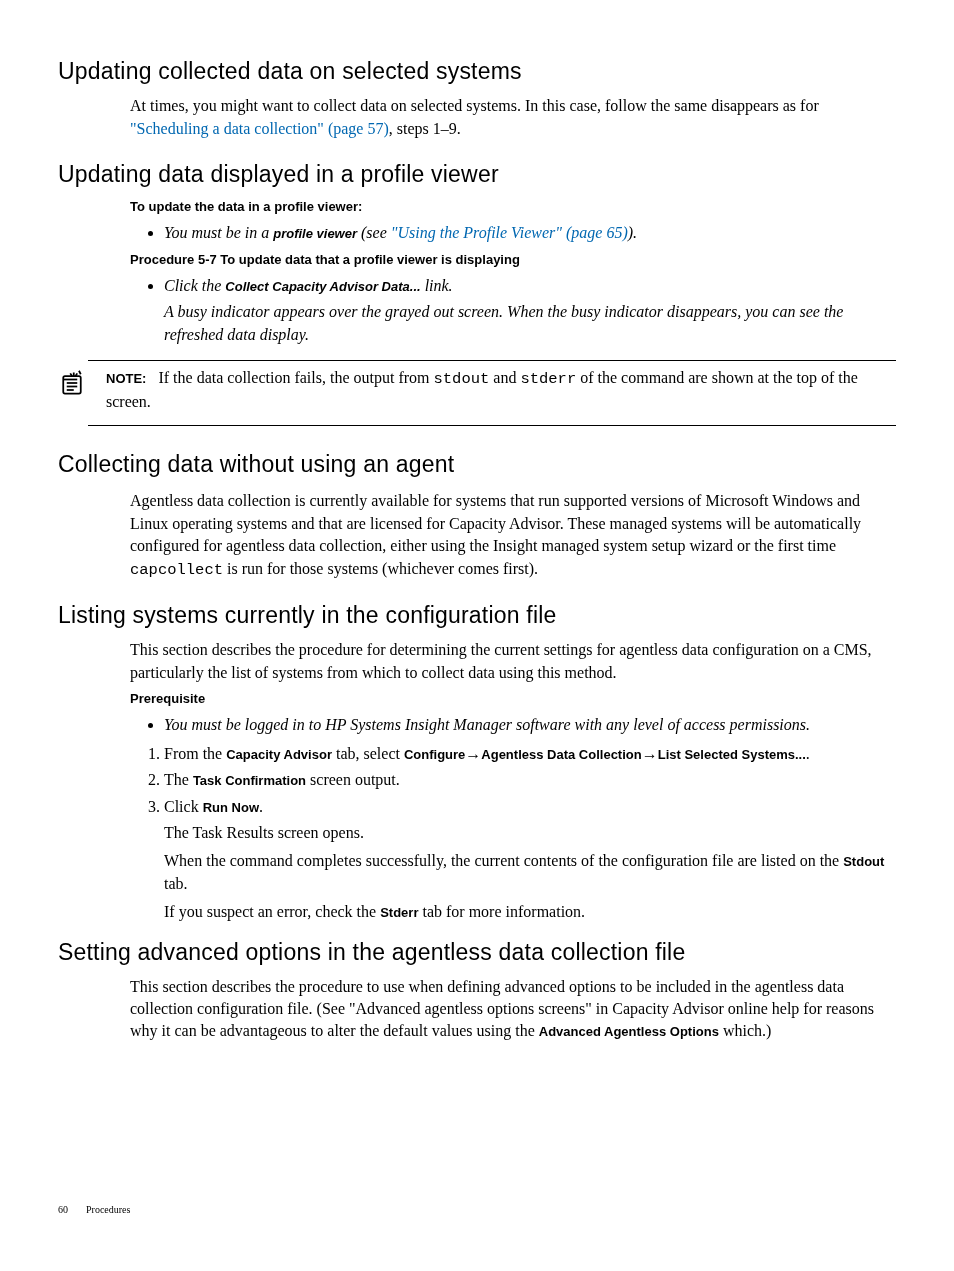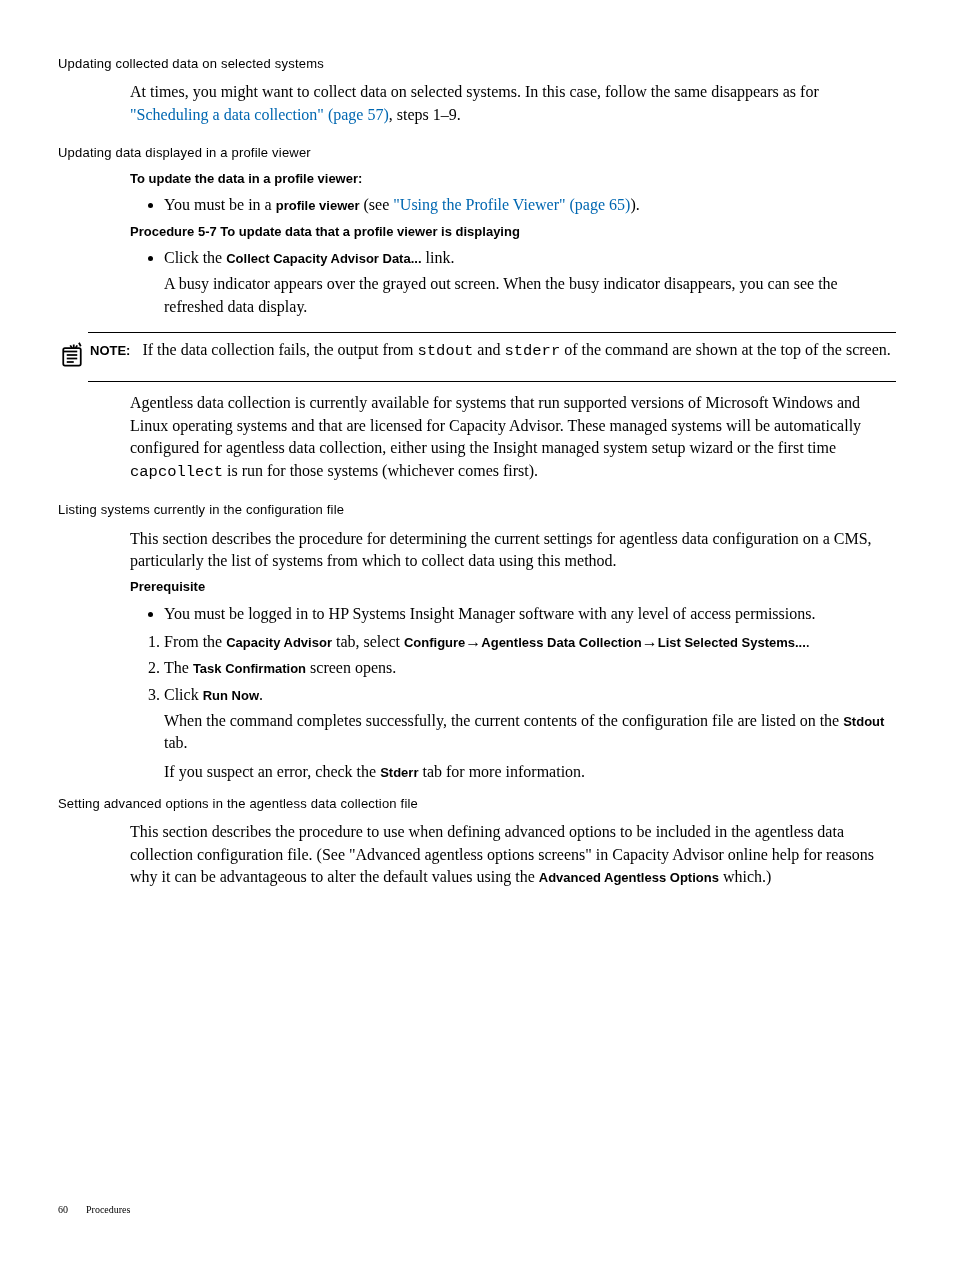--- a/index.html
+++ b/index.html
@@ -14,21 +14,21 @@
     width: 954px;
     min-height: 1271px;
     position: relative;
   }
   .page {
     padding: 55px 58px 0 58px;
   }
   .h3 {
     font-family: Arial, Helvetica, sans-serif;
     font-weight: 300;
-    font-size: 13px;
+    font-size: 23px;
     margin: 0 0 8px 0;
     font-stretch: condensed;
     letter-spacing: 0.2px;
   }
   .h2 {
     font-family: Arial, Helvetica, sans-serif;
     font-weight: 300;
     font-size: 23px;
     margin: 22px 0 10px 0;
     letter-spacing: 0.2px;
@@ -47,20 +47,21 @@
     font-size: 13px;
   }
   ul.bullets {
     list-style: disc;
     margin: 4px 0 6px 0;
     padding-left: 34px;
   }
   ul.bullets li {
     margin-bottom: 4px;
     padding-left: 0;
+    font-style: italic;
   }
   ol.steps {
     margin: 4px 0 12px 0;
     padding-left: 34px;
   }
   ol.steps li {
     margin-bottom: 4px;
     padding-left: 0;
   }
   .note-block {
@@ -68,21 +69,21 @@
   }
   .note-sep {
     border: none;
     border-top: 1px solid #000;
     margin: 0 0 6px 0;
     margin-left: 30px;
   }
   .note-row {
     display: flex;
     align-items: flex-start;
-    gap: 4px;
+    gap: 20px;
   }
   .note-icon {
     width: 28px;
     flex: 0 0 28px;
     margin-top: 2px;
   }
   .note-body {
     flex: 1;
   }
   .mono {
@@ -147,42 +148,44 @@
       </div>
       <div class="note-body">
         <p>
           <span class="sans-bold">NOTE:</span>&nbsp;&nbsp;&nbsp;<span>If the data collection fails, the output from </span><span class="mono">stdout</span><span> and </span><span class="mono">stderr</span><span> of the command are shown at the top of the screen.</span>
         </p>
       </div>
     </div>
     <hr class="note-sep" style="margin-top:6px;">
   </div>
 
+  <div class="h2">Collecting data without using an agent</div>
   <div class="indent">
     <p>
       <span>Agentless data collection is currently available for systems that run supported versions of Microsoft Windows and Linux operating systems and that are licensed for Capacity Advisor. These managed systems will be automatically configured for agentless data collection, either using the Insight managed system setup wizard or the first time </span><span class="mono">capcollect</span><span> is run for those systems (whichever comes first).</span>
     </p>
   </div>
 
   <div class="h3" style="margin-top:18px;">Listing systems currently in the configuration file</div>
   <div class="indent">
     <p>This section describes the procedure for determining the current settings for agentless data configuration on a CMS, particularly the list of systems from which to collect data using this method.</p>
     <p class="sans-bold" style="">Prerequisite</p>
     <ul class="bullets">
       <li>You must be logged in to HP Systems Insight Manager software with any level of access permissions.</li>
     </ul>
     <ol class="steps">
       <li>
         <span>From the </span><span class="sans-bold">Capacity Advisor</span><span> tab, select </span><span class="sans-bold">Configure</span><span>→</span><span class="sans-bold">Agentless Data Collection</span><span>→</span><span class="sans-bold">List Selected Systems...</span><span>.</span>
       </li>
       <li>
-        <span>The </span><span class="sans-bold">Task Confirmation</span><span> screen opens.</span>
+        <span>The </span><span class="sans-bold">Task Confirmation</span><span> screen output.</span>
       </li>
       <li>
         <span>Click </span><span class="sans-bold">Run Now</span><span>.</span>
+        <p class="step-body">The Task Results screen opens.</p>
         <p class="step-body">
           <span>When the command completes successfully, the current contents of the configuration file are listed on the </span><span class="sans-bold">Stdout</span><span> tab.</span>
         </p>
         <p class="step-body">
           <span>If you suspect an error, check the </span><span class="sans-bold">Stderr</span><span> tab for more information.</span>
         </p>
       </li>
     </ol>
   </div>
 

